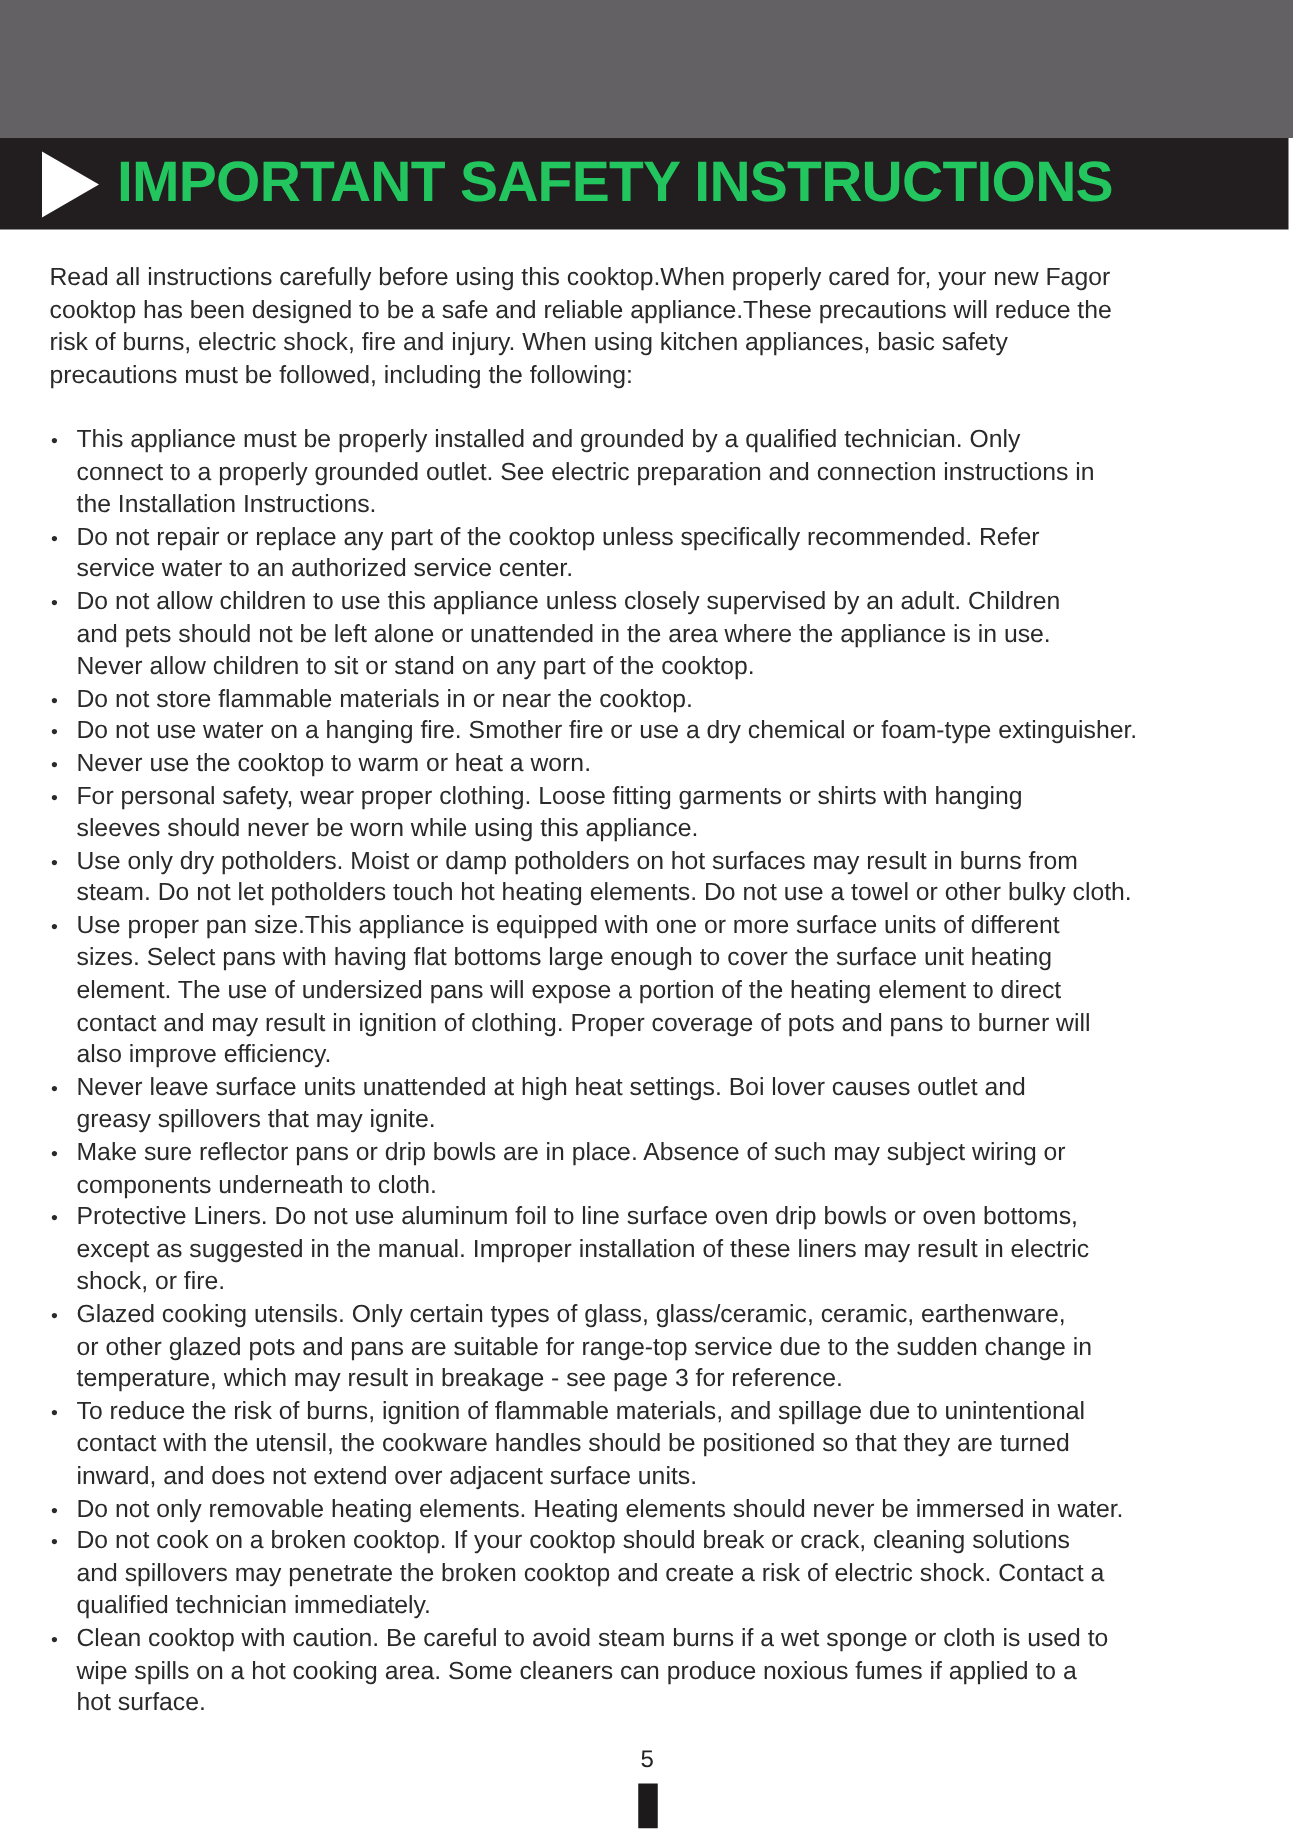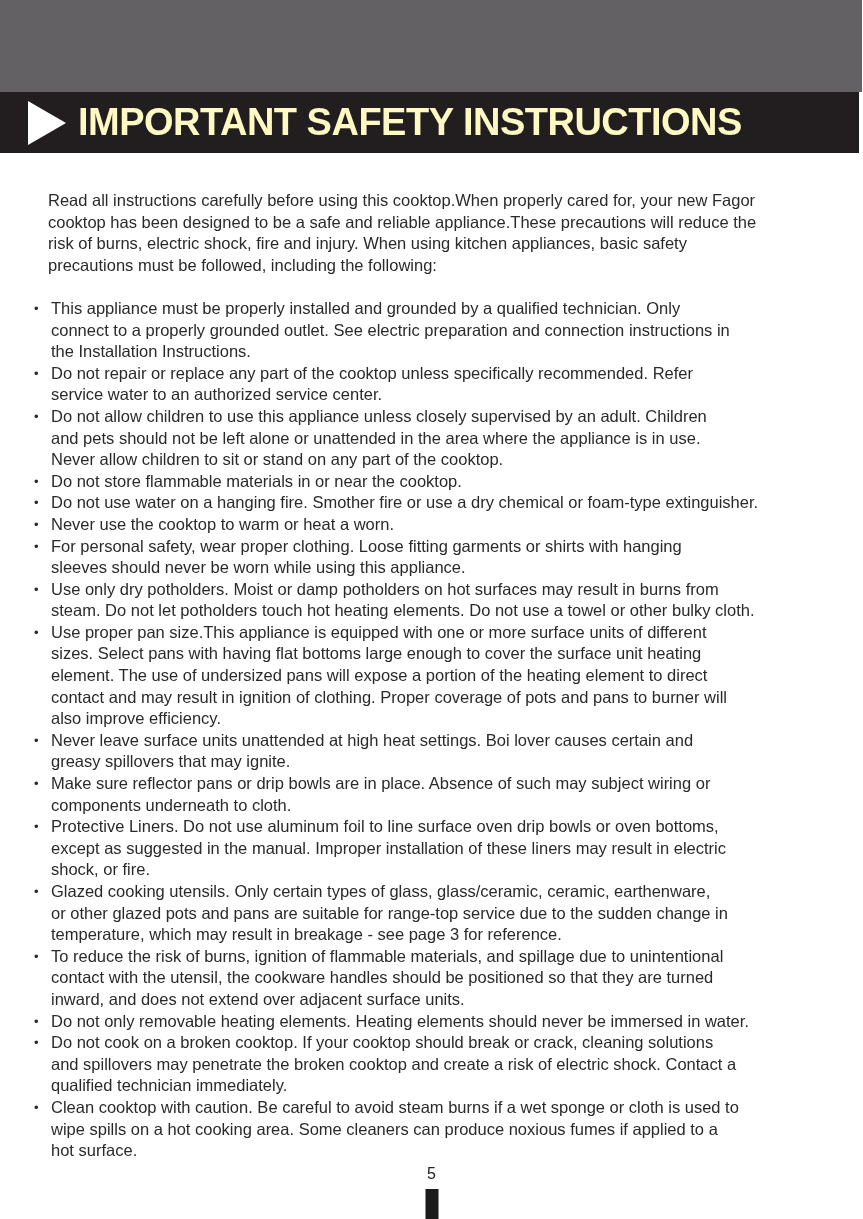--- a/index.html
+++ b/index.html
@@ -31,36 +31,36 @@
   }
   .arrow-icon {
     width: 0; height: 0;
     margin-left: 28px;
     border-top: 22px solid transparent;
     border-bottom: 22px solid transparent;
     border-left: 38px solid #ffffff;
   }
   .banner-title {
     margin: 0 0 0 12px;
-    color: #fef9c3;
+    color: #22c55e;
     font-size: 38px;
     font-weight: bold;
     letter-spacing: -0.5px;
     white-space: nowrap;
   }
   .content {
     position: absolute;
     top: 174px;
     left: 32px;
     right: 12px;
     font-size: 16.5px;
     line-height: 21.6px;
   }
   .intro {
-    margin: 16px;
+    margin: 1px;
     white-space: pre-line;
   }
   .bullet-list {
     margin: 21.6px 0 0 0;
     padding: 0;
     list-style: none;
   }
   .bullet-list li {
     display: flex;
     align-items: flex-start;
@@ -156,21 +156,21 @@
         <li>
         <span class="dot">•</span>
         <span class="btext">Use proper pan size.This appliance is equipped with one or more surface units of different
 sizes. Select pans with having flat bottoms large enough to cover the surface unit heating
 element. The use of undersized pans will expose a portion of the heating element to direct
 contact and may result in ignition of clothing. Proper coverage of pots and pans to burner will
 also improve efficiency.</span>
       </li>
         <li>
         <span class="dot">•</span>
-        <span class="btext">Never leave surface units unattended at high heat settings. Boi lover causes certain and
+        <span class="btext">Never leave surface units unattended at high heat settings. Boi lover causes outlet and
 greasy spillovers that may ignite.</span>
       </li>
         <li>
         <span class="dot">•</span>
         <span class="btext">Make sure reflector pans or drip bowls are in place. Absence of such may subject wiring or
 components underneath to cloth.</span>
       </li>
         <li>
         <span class="dot">•</span>
         <span class="btext">Protective Liners. Do not use aluminum foil to line surface oven drip bowls or oven bottoms,

